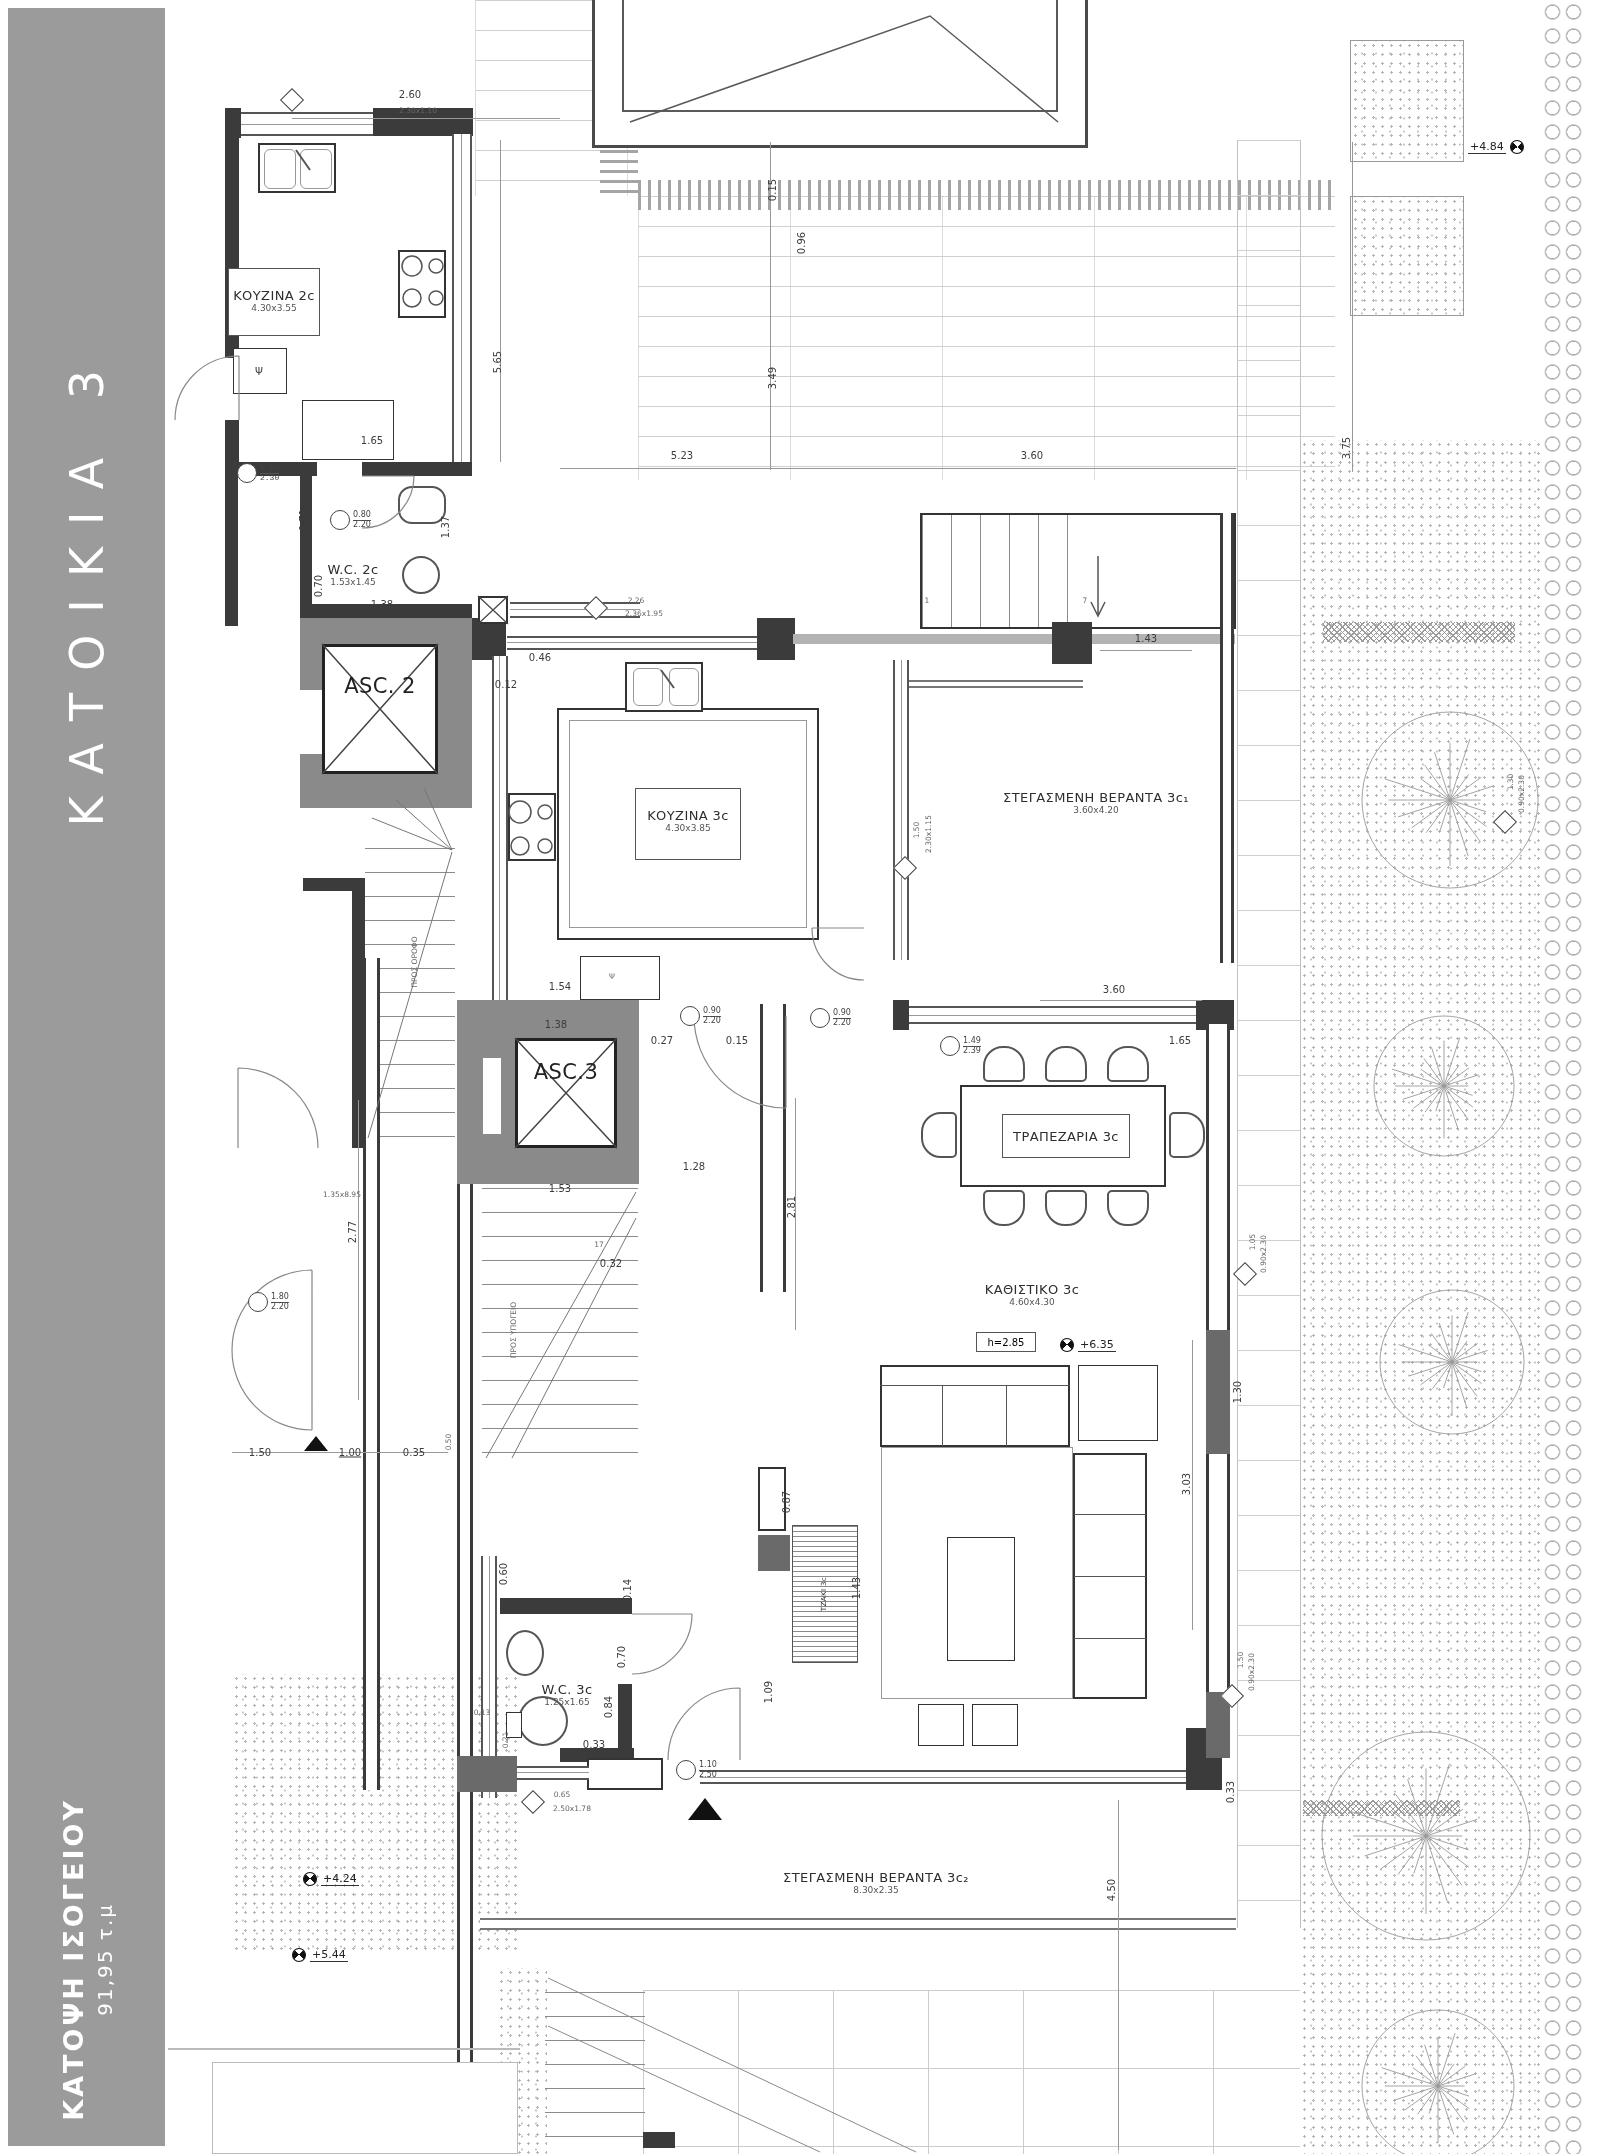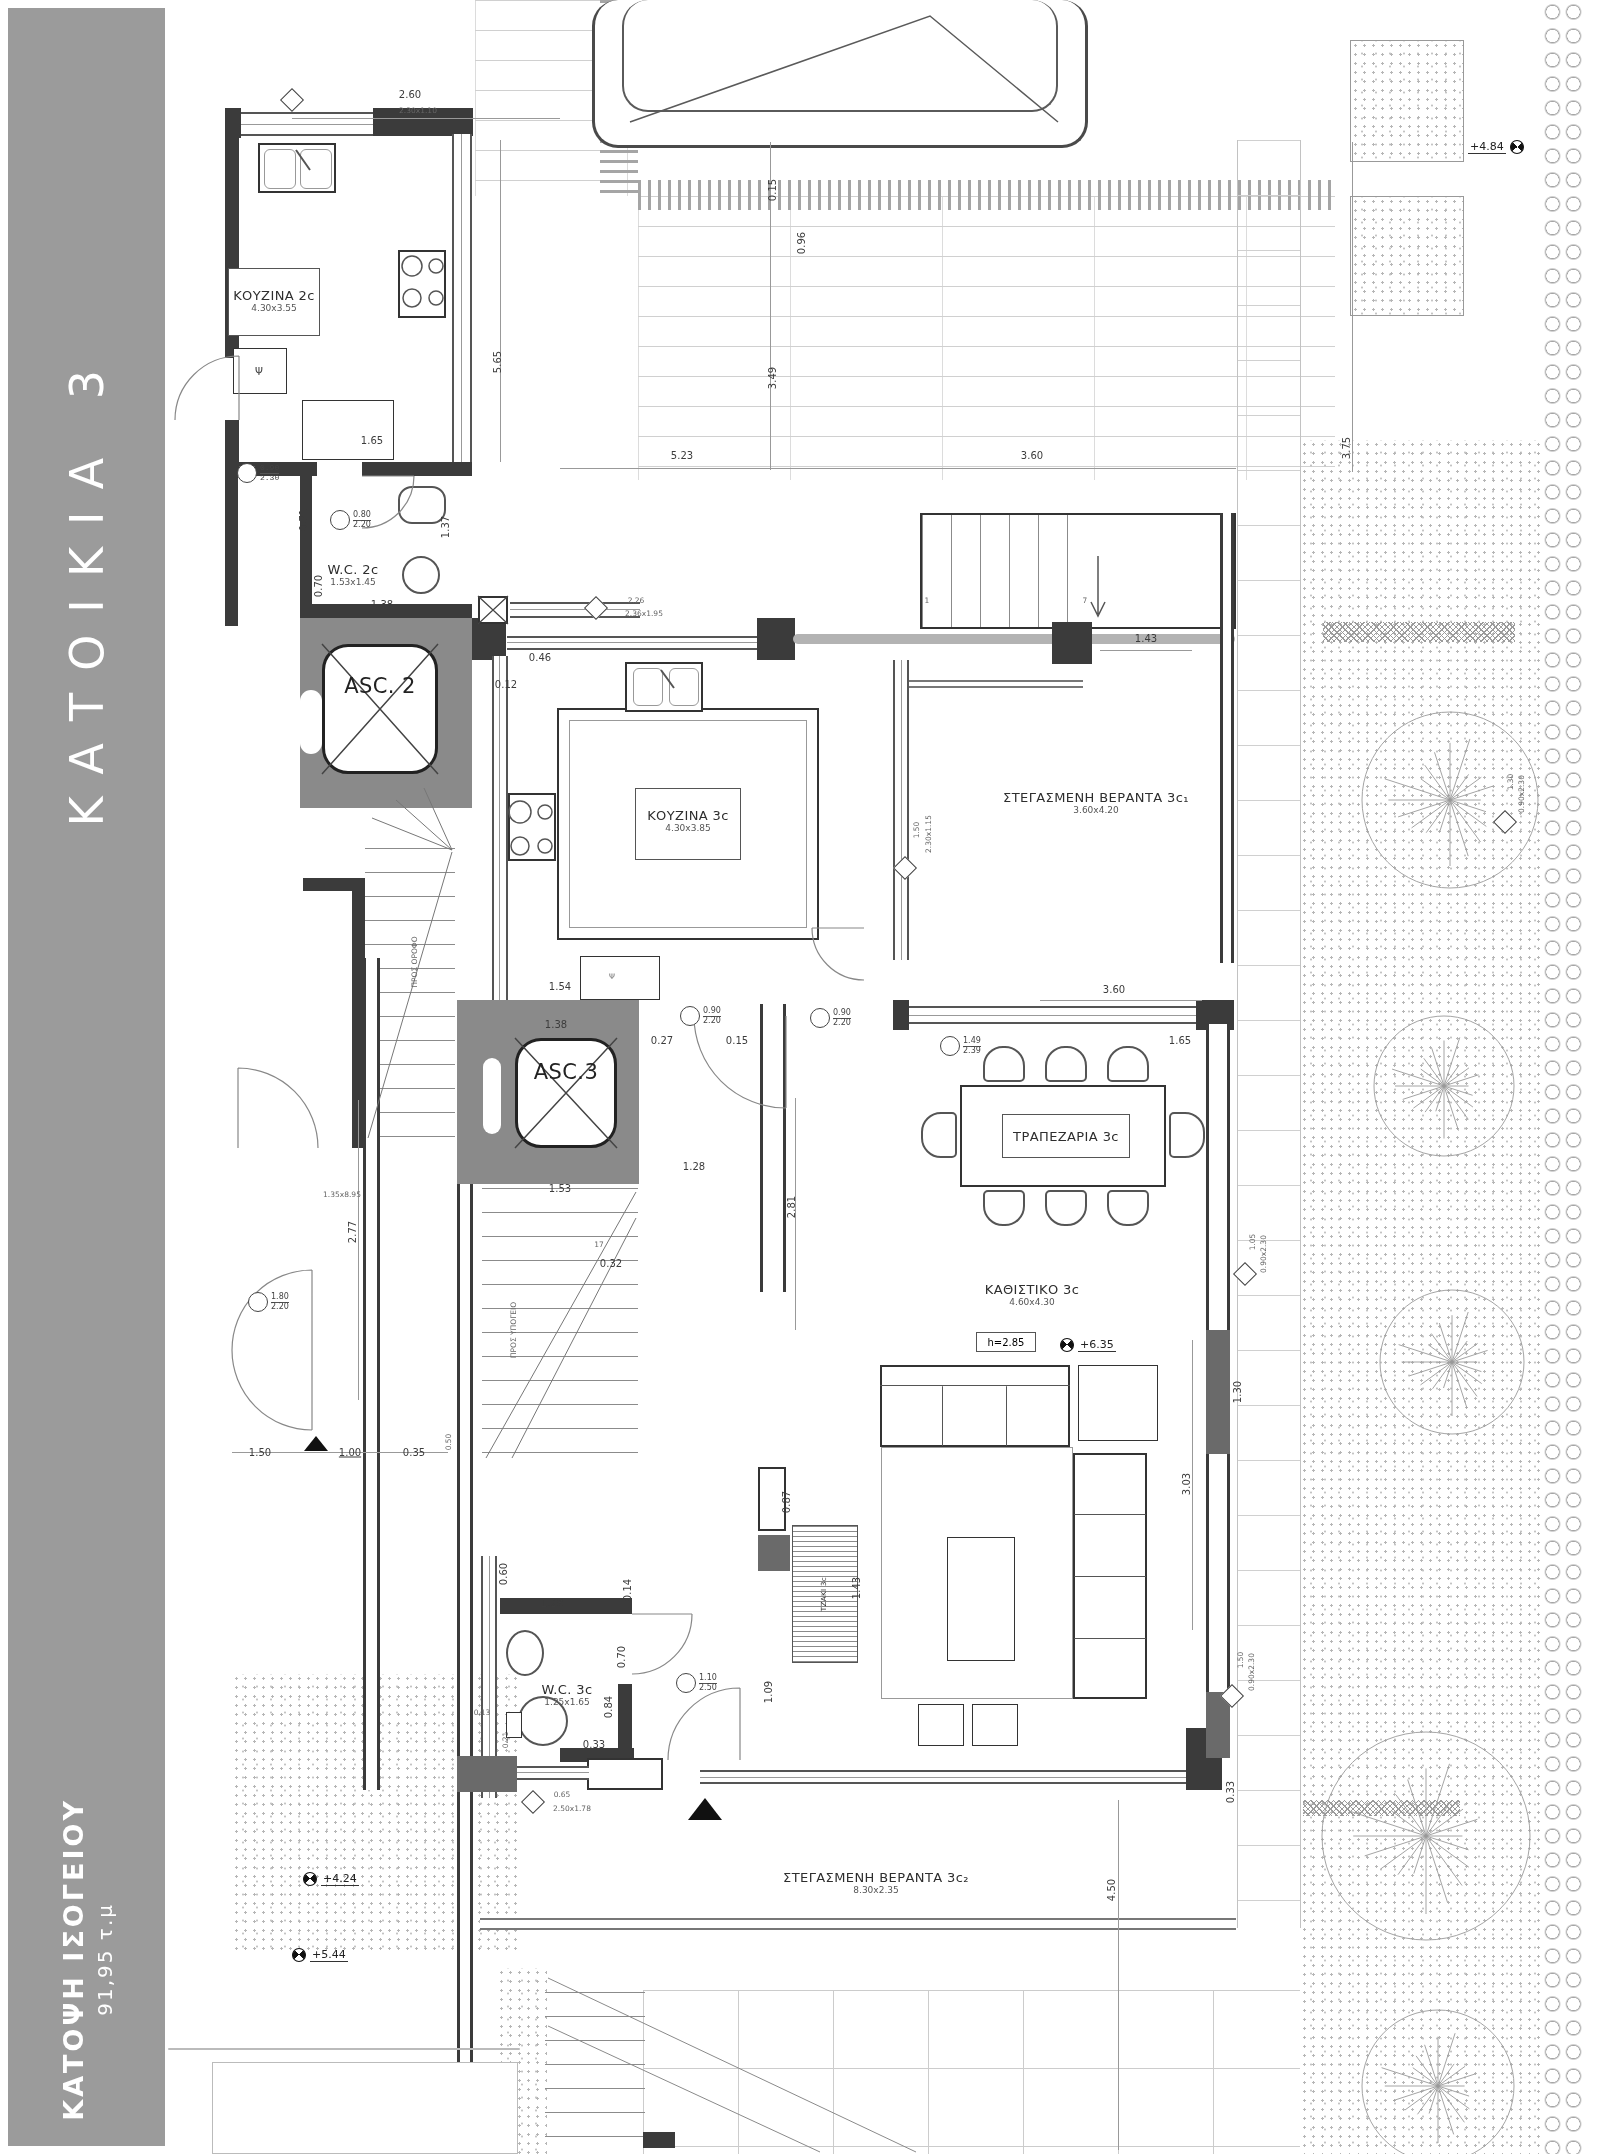--- a/index.html
+++ b/index.html
@@ -1,18 +1,18 @@
 <!DOCTYPE html>
 <html><head>
 <meta charset="utf-8">
 <style>
   html,body{margin:0;padding:0;background:#e8e8e8;}
   body{font-family:"DejaVu Sans",sans-serif;}
   .page{position:relative;width:1600px;height:2154px;background:#fff;overflow:hidden;}
-  .abs{position:absolute;border-radius:26px;}
+  .abs{position:absolute;}
   
   .sidebar{position:absolute;left:8px;top:8px;width:157px;height:2138px;background:#9b9b9b;}
   .side-title{position:absolute;left:50%;top:340px;transform:translateX(-50%);writing-mode:vertical-rl;
     color:#fff;font-size:46px;letter-spacing:22px;white-space:nowrap;transform:translateX(-50%) rotate(180deg);}
   .side-sub{position:absolute;left:50%;top:1790px;transform:translateX(-50%) rotate(180deg);writing-mode:vertical-rl;
     color:#fff;white-space:nowrap;display:flex;flex-direction:column;align-items:center;gap:4px;}
   .side-sub .nm{font-size:27px;letter-spacing:3px;font-weight:bold;}
   .side-sub .ar{font-size:20px;letter-spacing:2px;}
   
   .w{position:absolute;background:#3b3b3b;}
@@ -368,21 +368,21 @@
             <i>2.20</i>
           </span>
         </div>
         <div class="cm" style="left: 950px; top: 1046px;">
           <span class="cmk"></span>
   <span class="cf">
             <i>1.49</i>
             <i>2.39</i>
           </span>
         </div>
-        <div class="cm" style="left: 686px; top: 1683px; justify-content: flex-end;">
+        <div class="cm" style="left: 686px; top: 1770px; justify-content: flex-end;">
           <span class="cmk"></span>
   <span class="cf">
             <i>1.10</i>
             <i>2.50</i>
           </span>
         </div>
         <div class="cm" style="left: 258px; top: 1302px;">
           <span class="cmk"></span>
   <span class="cf">
             <i>1.80</i>

